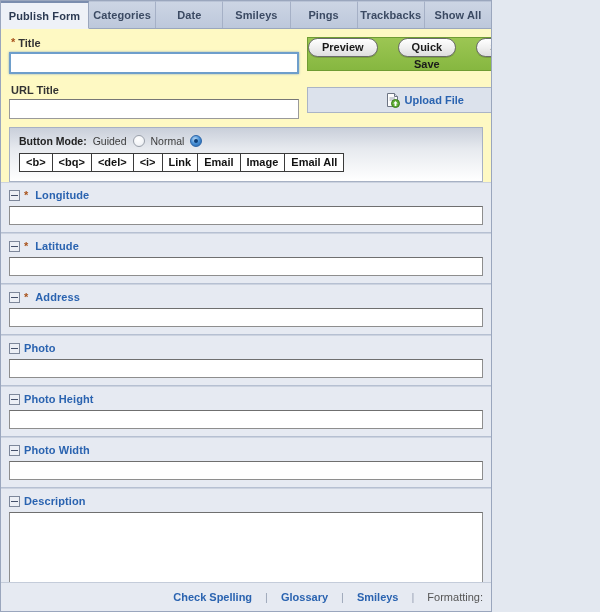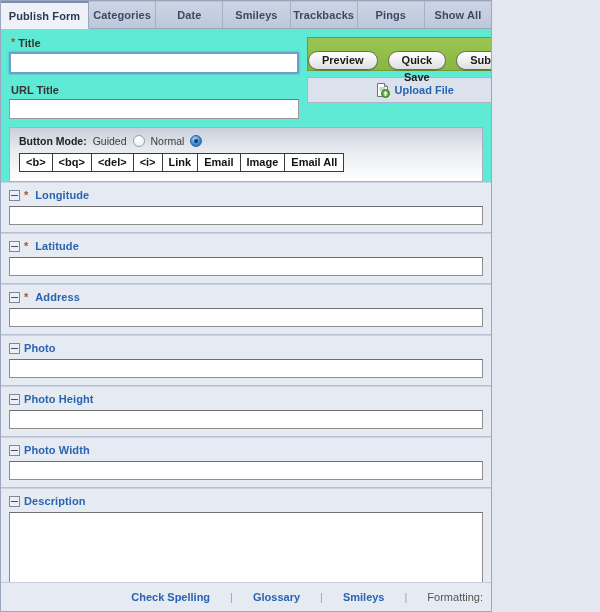--- a/index.html
+++ b/index.html
@@ -61,21 +61,21 @@
     border-right: 1px solid #9aa6bd;
     border-bottom: 1px solid #eef1f7;
     margin-bottom: -1px;
     flex: 0 0 88px;
   }
 
   
   .form-body {
     flex: 1 1 auto;
     position: relative;
-    background: #5eead4;
+    background: #fef9c3;
     overflow: hidden;
   }
 
   
   .top-section {
     display: flex;
     padding: 8px 8px 0 8px;
     box-sizing: border-box;
   }
   .top-left { width: 290px; flex: 0 0 290px; }
@@ -115,43 +115,43 @@
     height: 22px;
   }
   .spacer-10 { height: 10px; }
 
   
   .action-bar {
     background: linear-gradient(to bottom, #9cc653 0%, #86b740 100%);
     border: 1px solid #6f9c33;
     height: 34px;
     display: flex;
-    align-items: flex-end;
+    align-items: flex-start;
     justify-content: center;
-    gap: 10px;
+    gap: 20px;
     box-sizing: border-box;
   }
   .pill-btn {
     background: linear-gradient(to bottom, #ffffff 0%, #f0f0f0 50%, #dedede 100%);
     border: 1px solid #6b6b6b;
     border-radius: 11px;
     height: 19px;
     padding: 0 13px;
     font-size: 11px;
     font-weight: bold;
     color: #1a1a1a;
     font-family: "Liberation Sans", sans-serif;
     cursor: pointer;
     line-height: 17px;
     box-shadow: 0 1px 0 rgba(0,0,0,.15);
   }
 
   
   .upload-bar {
-    margin-top: 6px;
+    margin-top: 16px;
     background: #dce2ec;
     border: 1px solid #aab4c6;
     height: 26px;
     display: flex;
     align-items: center;
     justify-content: center;
     gap: 5px;
     box-sizing: border-box;
     cursor: pointer;
   }
@@ -282,21 +282,21 @@
   .footer {
     flex: 0 0 auto;
     height: 29px;
     background: #e6eaf2;
     border-top: 1px solid #c4ccda;
     display: flex;
     align-items: center;
     justify-content: flex-end;
     padding: 0 8px;
     box-sizing: border-box;
-    gap: 20px;
+    gap: 13px;
   }
   .footer-link {
     color: #2a63b0;
     font-weight: bold;
     font-size: 11px;
     cursor: pointer;
     text-decoration: none;
   }
   .footer-sep { color: #9aa4b6; font-size: 11px; }
   .footer-text { color: #555; font-size: 11px; }
@@ -323,24 +323,24 @@
       <div class="tab">
         <span>Categories</span>
       </div>
       <div class="tab">
         <span>Date</span>
       </div>
       <div class="tab">
         <span>Smileys</span>
       </div>
       <div class="tab">
+        <span>Pings</span>
+      </div>
+      <div class="tab">
         <span>Trackbacks</span>
-      </div>
-      <div class="tab">
-        <span>Pings</span>
       </div>
       <div class="tab">
         <span>Show All</span>
       </div>
     </div>
 
   <div class="form-body">
 
     <div class="top-section">
       <div class="top-left">

